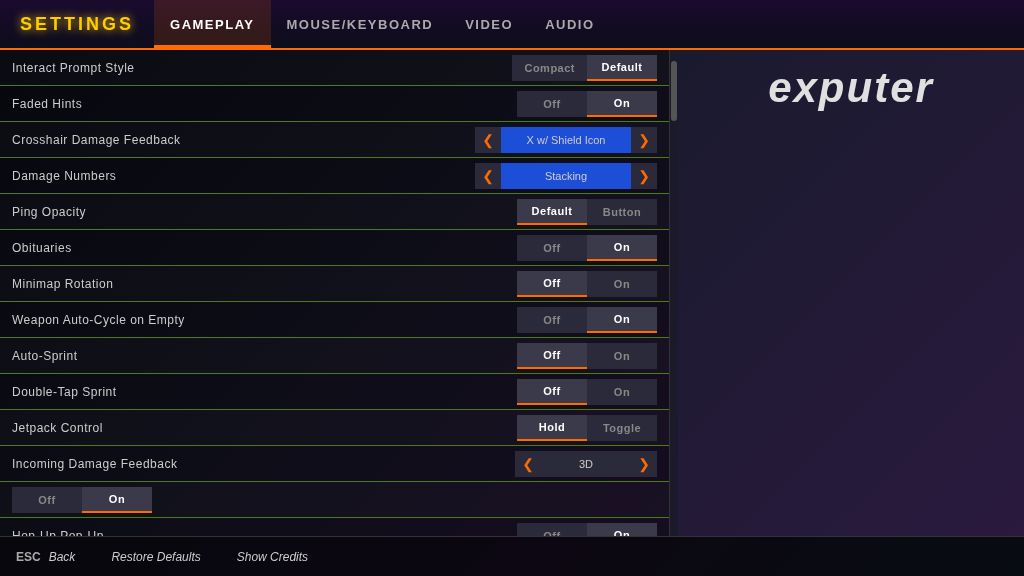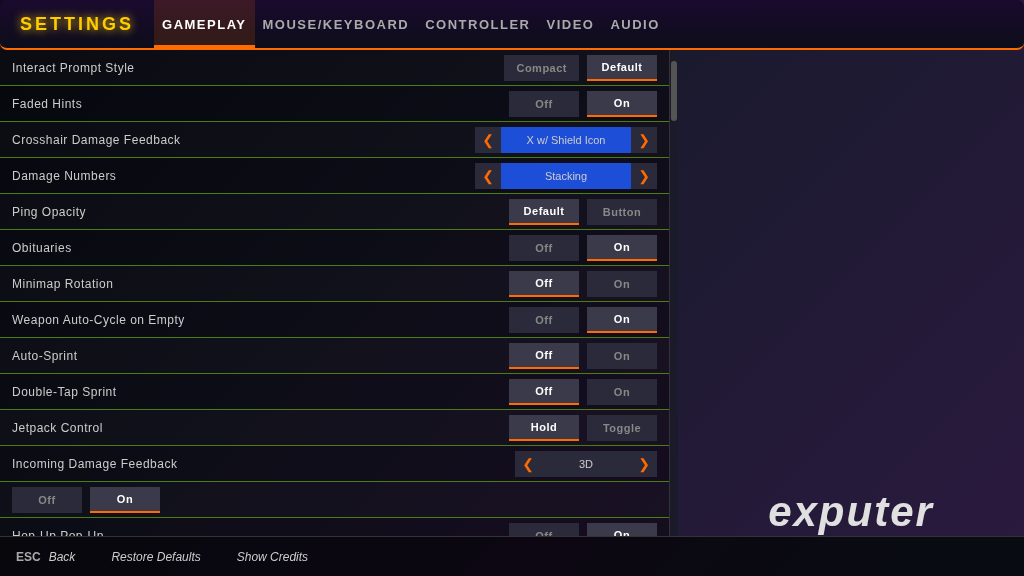--- a/index.html
+++ b/index.html
@@ -23,40 +23,39 @@
 
     
     .header {
       position: relative;
       z-index: 10;
       background: linear-gradient(to bottom, #1a0a2e, #0d0d1a);
       height: 50px;
       display: flex;
       align-items: center;
       border-bottom: 2px solid #ff6b00;
-      border-radius: 7px;
     }
 
     .settings-title {
       color: #ffcc00;
       font-size: 18px;
       font-weight: bold;
       letter-spacing: 3px;
       padding: 0 20px;
       text-shadow: 0 0 10px #ffcc00;
     }
 
     .nav-tabs {
       display: flex;
       height: 100%;
       flex: 1;
     }
 
     .nav-tab {
-      padding: 0 8px;
+      padding: 0 16px;
       display: flex;
       align-items: center;
       color: #aaa;
       font-size: 13px;
       font-weight: bold;
       letter-spacing: 1.5px;
       cursor: pointer;
       position: relative;
       text-transform: uppercase;
     }
@@ -113,21 +112,21 @@
 
     .setting-controls {
       display: flex;
       align-items: center;
       gap: 4px;
     }
 
     
     .toggle-group {
       display: flex;
-      gap: 8px;
+      gap: 0;
     }
 
     .toggle-btn {
       min-width: 70px;
       height: 26px;
       padding: 0 12px;
       font-size: 11px;
       font-weight: bold;
       letter-spacing: 0.5px;
       cursor: pointer;
@@ -198,23 +197,23 @@
       border-radius: 3px;
       position: absolute;
       top: 10px;
       left: 1px;
     }
 
     
     .right-panel {
       flex: 1;
       display: flex;
-      align-items: flex-end;
+      align-items: flex-start;
       justify-content: center;
-      padding-top: 30px;
+      padding-top: 14px;
       background: linear-gradient(135deg, #1a1a2e, #2a1a3e);
     }
 
     .exputer-logo {
       font-size: 42px;
       font-weight: bold;
       color: #e0e0e0;
       letter-spacing: 2px;
       font-style: italic;
     }
@@ -272,21 +271,20 @@
 </head>
 <body>
 
 <div class="bg-overlay"></div>
 
 <div class="header">
   <div class="settings-title">SETTINGS</div>
   <div class="nav-tabs">
     <div class="nav-tab active">GAMEPLAY</div>
     <div class="nav-tab">MOUSE/KEYBOARD</div>
-    <div class="nav-tab">CONTROLLER</div>
     <div class="nav-tab">VIDEO</div>
     <div class="nav-tab">AUDIO</div>
   </div>
 </div>
 
 <div class="main-content">
 
   <div class="settings-panel">
 
     <div class="setting-row">

